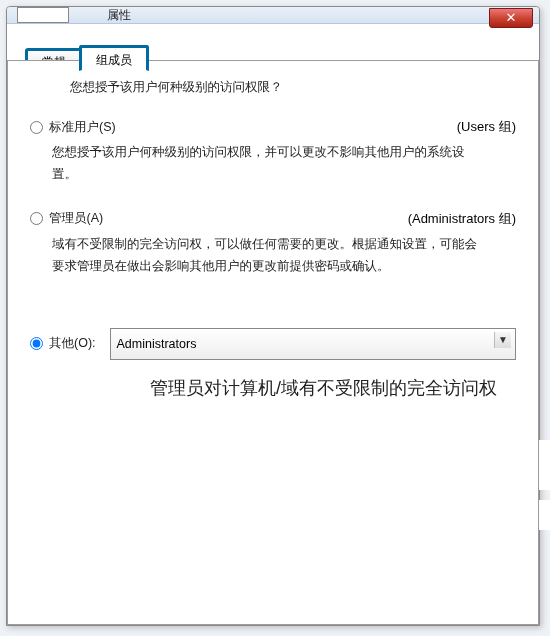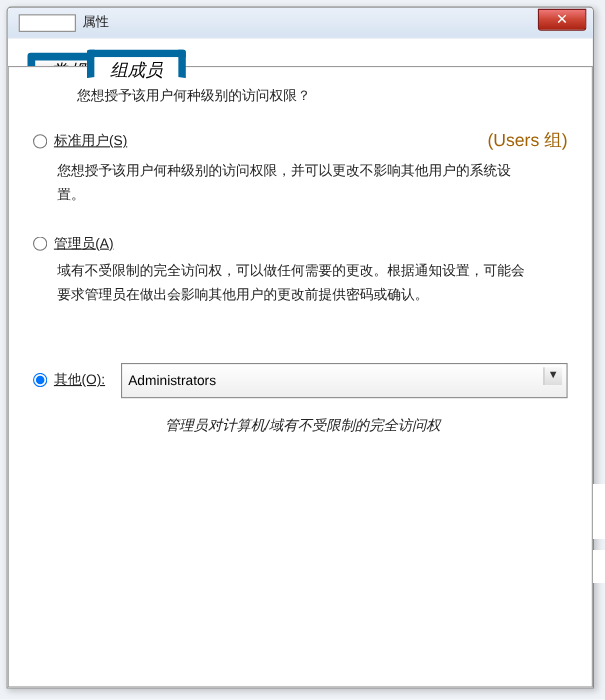--- a/index.html
+++ b/index.html
@@ -1,38 +1,38 @@
 <!DOCTYPE html>
 <html><head>
 <meta charset="utf-8">
 <style>
 * { box-sizing: border-box; font-family: "Microsoft YaHei", "SimSun", Tahoma, sans-serif; }
 body { margin: 0; background: #eef1f5; width: 550px; height: 636px; overflow: hidden; position: relative; }
 .window { position: absolute; left: 6px; top: 6px; width: 534px; height: 620px; background: #fff; border: 1px solid #8a8a8a; box-shadow: 2px 2px 6px rgba(0,0,0,0.2); border-radius: 4px 4px 0 0; }
-.titlebar { height: 28px; background: linear-gradient(#eaf0f8,#d7e3f2); border-bottom: 1px solid #b5c7de; border-radius: 4px 4px 0 0; position: relative; display: flex; align-items: center; padding-left: 10px; font-size: 12px; color: #222; }
+.titlebar { height: 17px; background: linear-gradient(#eaf0f8,#d7e3f2); border-bottom: 1px solid #b5c7de; border-radius: 4px 4px 0 0; position: relative; display: flex; align-items: center; padding-left: 10px; font-size: 12px; color: #222; gap: 32px; }
 .title-obscure { background:#fff; border:1px solid #888; width:52px; height:16px; margin-right:6px; display:inline-block; }
 .close-btn { position: absolute; right: 6px; top: 1px; width: 44px; height: 20px; background: linear-gradient(#e77,#c43 50%,#a21); border:1px solid #7a1a1a; border-radius: 0 0 3px 3px; color:#fff; text-align:center; font-size:13px; line-height:17px; cursor:pointer; }
 .client { position:absolute; top:28px; left:0; right:0; bottom:0; padding:10px 10px 44px 10px; }
 .tabs { position: relative; height: 26px; }
-.tab { position: absolute; top: 0; height: 26px; padding: 0 14px; font-size: 16px; line-height: 25px; border: 7px solid #0369a1; background: linear-gradient(#fdfdfd,#e9e9e9); border-radius: 3px 3px 0 0; cursor:pointer;font-style:italic; }
+.tab { position: absolute; top: 0; height: 26px; padding: 0 14px; font-size: 12px; line-height: 25px; border: 3px solid #0369a1; background: linear-gradient(#fdfdfd,#e9e9e9); border-radius: 3px 3px 0 0; cursor:pointer; }
 .tab.inactive { left: 8px; top:3px; height:23px; line-height:22px; }
 .tab.active { left: 62px; background:#fff; border-bottom: 1px solid #fff; z-index:2; }
 .tab-panel { position:absolute; left:0; right:0; top:25px; bottom:0; border:1px solid #9c9c9c; background:#fff; padding: 18px 22px; z-index:1; }
 .prompt { font-size: 12.5px; color:#222; margin-bottom: 22px; margin-left: 40px; }
 .opt { margin-bottom: 24px; }
 .opt-row { display:flex; align-items:center; }
 .opt-row input[type=radio] { margin: 0 6px 0 0; }
-.opt-label { font-size: 12.5px; color:#222;text-decoration:underline; }
-.opt-group { font-size: 16px; color:#a16207; margin-left:auto; }
+.opt-label { font-size: 12.5px; color:#222; }
+.opt-group { font-size: 13px; color:#000000; margin-left:auto; }
 .opt-desc { font-size: 12.5px; color:#222; line-height:1.75; margin: 6px 0 0 22px; max-width: 430px; }
 .opt3-row { display:flex; align-items:center; margin-top:50px; }
 .opt3-row input[type=radio] { margin: 0 6px 0 0; }
 .combo { flex:1; margin-left:14px; height:24px; border:1px solid #888; background:linear-gradient(#fff,#eee); display:flex; align-items:center; padding:15px 6px; font-size:12.5px; position:relative; cursor:pointer; }
 .combo-arrow { position:absolute; right:4px; top:3px; width:17px; height:16px; background:linear-gradient(#f7f7f7,#ddd); border-left:1px solid #bbb; text-align:center; line-height:16px; font-size:10px; color:#333; }
-.opt3-desc { font-size:13px; margin:16px 0 0 120px; color:#222;font-style:italic; }
+.opt3-desc { font-size:18px; margin:16px 0 0 120px; color:#222; }
 .btnrow { position:absolute; right:10px; bottom:8px; height:30px; display:flex; gap:10px; align-items:center; }
 .btn { min-width:86px; height:24px; border:1px solid #8a8a8a; background:linear-gradient(#fdfdfd,#e3e3e3); font-size:12px; border-radius:3px; cursor:pointer; text-align:center; line-height:22px; padding:0 10px; }
 .btn.apply-hl { border:2px solid #d33; background:#f1efe8; font-size:16px; line-height:20px; }
 .mask { position:absolute; background:#fff; }
 .mask1 { right:0; top:440px; width:100px; height:50px; }
 .mask2 { right:0; top:500px; width:80px; height:30px; }
 .arrow { position:absolute; pointer-events:none; }
 </style>
 </head>
 <body>
@@ -59,20 +59,21 @@
           <span class="opt-label">标准用户(S)</span>
           <span class="opt-group">(Users 组)</span>
         </div>
         <div class="opt-desc">您想授予该用户何种级别的访问权限，并可以更改不影响其他用户的系统设置。</div>
       </div>
 
       <div class="opt">
         <div class="opt-row">
           <input type="radio" name="lvl" style="">
           <span class="opt-label">管理员(A)</span>
+          <span class="opt-group">(Administrators 组)</span>
         </div>
         <div class="opt-desc">域有不受限制的完全访问权，可以做任何需要的更改。根据通知设置，可能会要求管理员在做出会影响其他用户的更改前提供密码或确认。</div>
       </div>
 
       <div class="opt3-row">
         <input type="radio" name="lvl" checked="" style="">
         <span class="opt-label" style="font-weight:normal">其他(O):</span>
         <div class="combo">
           <span>Administrators</span>
           <div class="combo-arrow">▼</div>

